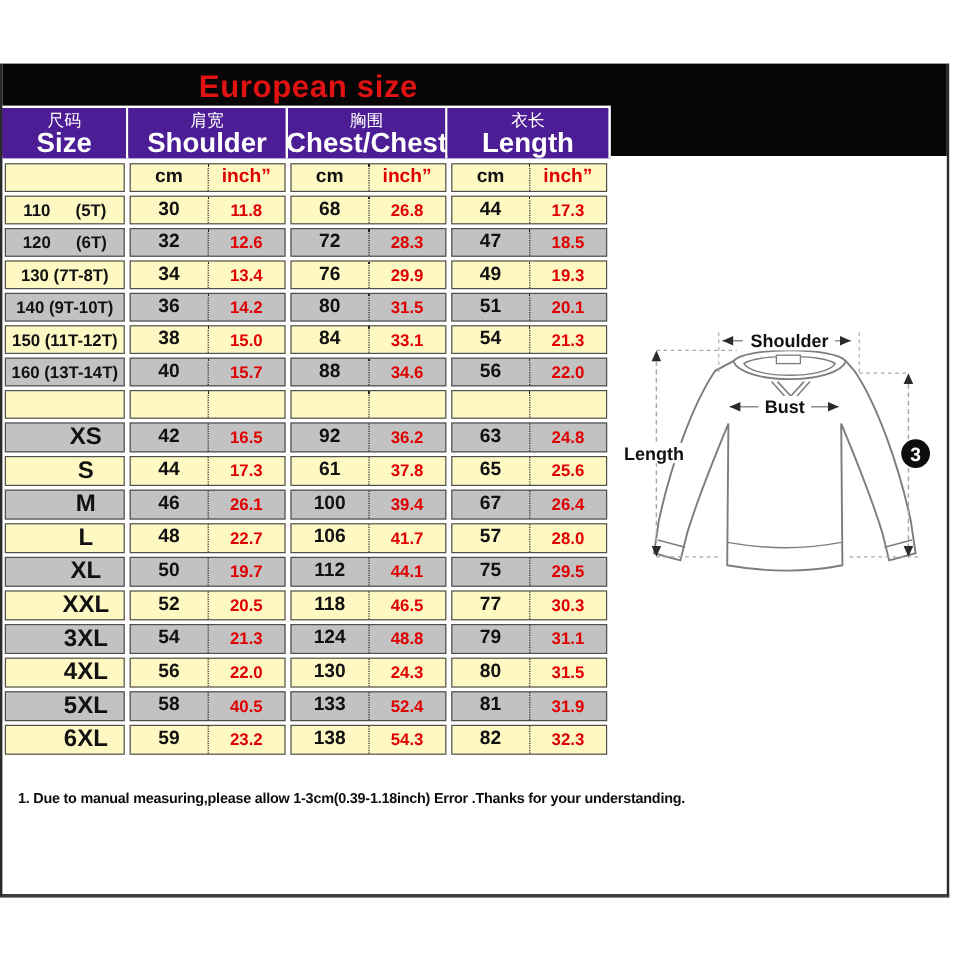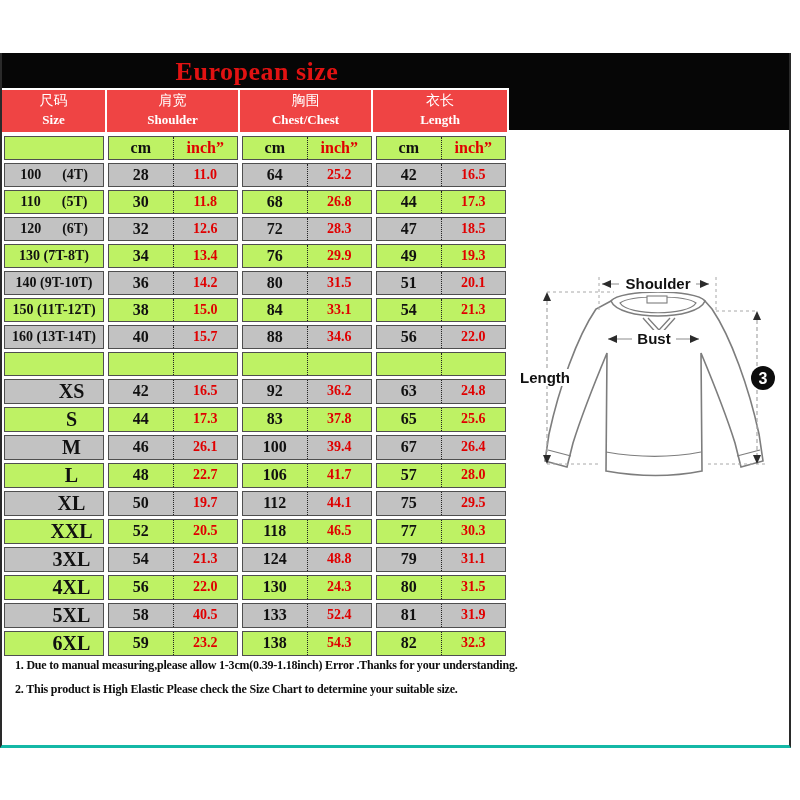--- a/index.html
+++ b/index.html
@@ -2,41 +2,41 @@
 <html><head>
 <meta charset="utf-8">
 <style>
   html,body{margin:0;padding:0;background:#fff;}
   .canvas{
     position:relative;width:800px;height:800px;background:#ffffff;
     font-family:"Liberation Sans","DejaVu Sans",sans-serif;overflow:hidden;
   }
   .panel{
     position:absolute;left:0;top:53px;width:791px;height:695px;box-sizing:border-box;
-    border-left:2px solid #2a2a2a;border-right:2px solid #2a2a2a;border-bottom:3px solid #14b8a6;font-family:Liberation Serif, serif;
+    border-left:2px solid #2a2a2a;border-right:2px solid #2a2a2a;border-bottom:3px solid #404040;
   }
   .band{position:absolute;left:0;top:0;width:100%;height:77px;background:#060606;}
   .chart-title{
     position:absolute;left:0;top:4px;width:510px;text-align:center;
     color:#e11212;font-size:26px;font-weight:bold;letter-spacing:0.5px;
   }
   .header-row{
     position:absolute;left:0;top:35px;width:507px;height:42px;
     border-top:2px solid #ffffff;display:grid;grid-template-columns:105px 133px 133px 136px;
   }
   .header-cell{
     border-right:2px solid #ffffff;color:#ffffff;display:flex;flex-direction:column;
-    align-items:center;justify-content:center;background:#ef4444;
+    align-items:center;justify-content:center;background:#4c1d95;
   }
   .header-cell .zh{font-size:14px;line-height:17px;}
-  .header-cell .en{font-size:13px;font-weight:bold;line-height:21px;}
+  .header-cell .en{font-size:23px;font-weight:bold;line-height:21px;}
   table.size-table{position:absolute;left:-2px;top:80px;border-collapse:separate;border-spacing:4px 3px;}
   .size-table td{border:1px solid #4f4f4f;height:24px;padding:0;box-sizing:border-box;vertical-align:middle;}
   tr.dark td{background:#c2c2c2;}
-  tr.light td{background:#bef264;}
+  tr.light td{background:#fef9c3;}
   td.c-size{width:100px;text-align:center;font-weight:bold;font-size:14px;color:#111;}
   td.c-size.adult{font-size:20px;padding-left:35px;}
   td.pair{width:130px;}
   .pairwrap{display:flex;height:100%;align-items:stretch;}
   .half{flex:1;text-align:center;line-height:22px;font-weight:bold;}
   .half.cmv{color:#111;font-size:16px;}
   .half.inv{color:#e00000;font-size:14px;}
   .sep{width:0;border-left:1px dotted #222;}
   tr.subhead .half.cmv{font-size:16px;}
   tr.subhead .half.inv{font-size:16px;}
@@ -96,248 +96,224 @@
             </div>
           </td>
           <td class="pair">
             <div class="pairwrap">
               <div class="half cmv">cm</div>
               <div class="sep"></div>
               <div class="half inv">inch”</div>
             </div>
           </td>
         </tr>
-      <tr class="dark">
-            <td class="c-size">100  (4T)</td>
-            <td class="pair">
-              <div class="pairwrap">
-                <div class="half cmv">28</div>
-                <div class="sep"></div>
-                <div class="half inv">11.0</div>
-              </div>
-            </td>
-            <td class="pair">
-              <div class="pairwrap">
-                <div class="half cmv">64</div>
-                <div class="sep"></div>
-                <div class="half inv">25.2</div>
-              </div>
-            </td>
+          <tr class="light">
+            <td class="c-size">110  (5T)</td>
+            <td class="pair">
+              <div class="pairwrap">
+                <div class="half cmv">30</div>
+                <div class="sep"></div>
+                <div class="half inv">11.8</div>
+              </div>
+            </td>
+            <td class="pair">
+              <div class="pairwrap">
+                <div class="half cmv">68</div>
+                <div class="sep"></div>
+                <div class="half inv">26.8</div>
+              </div>
+            </td>
+            <td class="pair">
+              <div class="pairwrap">
+                <div class="half cmv">44</div>
+                <div class="sep"></div>
+                <div class="half inv">17.3</div>
+              </div>
+            </td>
+          </tr>
+          <tr class="dark">
+            <td class="c-size">120  (6T)</td>
+            <td class="pair">
+              <div class="pairwrap">
+                <div class="half cmv">32</div>
+                <div class="sep"></div>
+                <div class="half inv">12.6</div>
+              </div>
+            </td>
+            <td class="pair">
+              <div class="pairwrap">
+                <div class="half cmv">72</div>
+                <div class="sep"></div>
+                <div class="half inv">28.3</div>
+              </div>
+            </td>
+            <td class="pair">
+              <div class="pairwrap">
+                <div class="half cmv">47</div>
+                <div class="sep"></div>
+                <div class="half inv">18.5</div>
+              </div>
+            </td>
+          </tr>
+          <tr class="light">
+            <td class="c-size">130 (7T-8T)</td>
+            <td class="pair">
+              <div class="pairwrap">
+                <div class="half cmv">34</div>
+                <div class="sep"></div>
+                <div class="half inv">13.4</div>
+              </div>
+            </td>
+            <td class="pair">
+              <div class="pairwrap">
+                <div class="half cmv">76</div>
+                <div class="sep"></div>
+                <div class="half inv">29.9</div>
+              </div>
+            </td>
+            <td class="pair">
+              <div class="pairwrap">
+                <div class="half cmv">49</div>
+                <div class="sep"></div>
+                <div class="half inv">19.3</div>
+              </div>
+            </td>
+          </tr>
+          <tr class="dark">
+            <td class="c-size">140 (9T-10T)</td>
+            <td class="pair">
+              <div class="pairwrap">
+                <div class="half cmv">36</div>
+                <div class="sep"></div>
+                <div class="half inv">14.2</div>
+              </div>
+            </td>
+            <td class="pair">
+              <div class="pairwrap">
+                <div class="half cmv">80</div>
+                <div class="sep"></div>
+                <div class="half inv">31.5</div>
+              </div>
+            </td>
+            <td class="pair">
+              <div class="pairwrap">
+                <div class="half cmv">51</div>
+                <div class="sep"></div>
+                <div class="half inv">20.1</div>
+              </div>
+            </td>
+          </tr>
+          <tr class="light">
+            <td class="c-size">150 (11T-12T)</td>
+            <td class="pair">
+              <div class="pairwrap">
+                <div class="half cmv">38</div>
+                <div class="sep"></div>
+                <div class="half inv">15.0</div>
+              </div>
+            </td>
+            <td class="pair">
+              <div class="pairwrap">
+                <div class="half cmv">84</div>
+                <div class="sep"></div>
+                <div class="half inv">33.1</div>
+              </div>
+            </td>
+            <td class="pair">
+              <div class="pairwrap">
+                <div class="half cmv">54</div>
+                <div class="sep"></div>
+                <div class="half inv">21.3</div>
+              </div>
+            </td>
+          </tr>
+          <tr class="dark">
+            <td class="c-size">160 (13T-14T)</td>
+            <td class="pair">
+              <div class="pairwrap">
+                <div class="half cmv">40</div>
+                <div class="sep"></div>
+                <div class="half inv">15.7</div>
+              </div>
+            </td>
+            <td class="pair">
+              <div class="pairwrap">
+                <div class="half cmv">88</div>
+                <div class="sep"></div>
+                <div class="half inv">34.6</div>
+              </div>
+            </td>
+            <td class="pair">
+              <div class="pairwrap">
+                <div class="half cmv">56</div>
+                <div class="sep"></div>
+                <div class="half inv">22.0</div>
+              </div>
+            </td>
+          </tr>
+          <tr class="light">
+            <td class="c-size"></td>
+            <td class="pair">
+              <div class="pairwrap">
+                <div class="half cmv"></div>
+                <div class="sep"></div>
+                <div class="half inv"></div>
+              </div>
+            </td>
+            <td class="pair">
+              <div class="pairwrap">
+                <div class="half cmv"></div>
+                <div class="sep"></div>
+                <div class="half inv"></div>
+              </div>
+            </td>
+            <td class="pair">
+              <div class="pairwrap">
+                <div class="half cmv"></div>
+                <div class="sep"></div>
+                <div class="half inv"></div>
+              </div>
+            </td>
+          </tr>
+          <tr class="dark">
+            <td class="c-size adult">XS</td>
             <td class="pair">
               <div class="pairwrap">
                 <div class="half cmv">42</div>
                 <div class="sep"></div>
                 <div class="half inv">16.5</div>
               </div>
             </td>
-          </tr>
-          <tr class="light">
-            <td class="c-size">110  (5T)</td>
-            <td class="pair">
-              <div class="pairwrap">
-                <div class="half cmv">30</div>
-                <div class="sep"></div>
-                <div class="half inv">11.8</div>
-              </div>
-            </td>
-            <td class="pair">
-              <div class="pairwrap">
-                <div class="half cmv">68</div>
-                <div class="sep"></div>
-                <div class="half inv">26.8</div>
-              </div>
-            </td>
+            <td class="pair">
+              <div class="pairwrap">
+                <div class="half cmv">92</div>
+                <div class="sep"></div>
+                <div class="half inv">36.2</div>
+              </div>
+            </td>
+            <td class="pair">
+              <div class="pairwrap">
+                <div class="half cmv">63</div>
+                <div class="sep"></div>
+                <div class="half inv">24.8</div>
+              </div>
+            </td>
+          </tr>
+          <tr class="light">
+            <td class="c-size adult">S</td>
             <td class="pair">
               <div class="pairwrap">
                 <div class="half cmv">44</div>
                 <div class="sep"></div>
                 <div class="half inv">17.3</div>
               </div>
             </td>
-          </tr>
-          <tr class="dark">
-            <td class="c-size">120  (6T)</td>
-            <td class="pair">
-              <div class="pairwrap">
-                <div class="half cmv">32</div>
-                <div class="sep"></div>
-                <div class="half inv">12.6</div>
-              </div>
-            </td>
-            <td class="pair">
-              <div class="pairwrap">
-                <div class="half cmv">72</div>
-                <div class="sep"></div>
-                <div class="half inv">28.3</div>
-              </div>
-            </td>
-            <td class="pair">
-              <div class="pairwrap">
-                <div class="half cmv">47</div>
-                <div class="sep"></div>
-                <div class="half inv">18.5</div>
-              </div>
-            </td>
-          </tr>
-          <tr class="light">
-            <td class="c-size">130 (7T-8T)</td>
-            <td class="pair">
-              <div class="pairwrap">
-                <div class="half cmv">34</div>
-                <div class="sep"></div>
-                <div class="half inv">13.4</div>
-              </div>
-            </td>
-            <td class="pair">
-              <div class="pairwrap">
-                <div class="half cmv">76</div>
-                <div class="sep"></div>
-                <div class="half inv">29.9</div>
-              </div>
-            </td>
-            <td class="pair">
-              <div class="pairwrap">
-                <div class="half cmv">49</div>
-                <div class="sep"></div>
-                <div class="half inv">19.3</div>
-              </div>
-            </td>
-          </tr>
-          <tr class="dark">
-            <td class="c-size">140 (9T-10T)</td>
-            <td class="pair">
-              <div class="pairwrap">
-                <div class="half cmv">36</div>
-                <div class="sep"></div>
-                <div class="half inv">14.2</div>
-              </div>
-            </td>
-            <td class="pair">
-              <div class="pairwrap">
-                <div class="half cmv">80</div>
-                <div class="sep"></div>
-                <div class="half inv">31.5</div>
-              </div>
-            </td>
-            <td class="pair">
-              <div class="pairwrap">
-                <div class="half cmv">51</div>
-                <div class="sep"></div>
-                <div class="half inv">20.1</div>
-              </div>
-            </td>
-          </tr>
-          <tr class="light">
-            <td class="c-size">150 (11T-12T)</td>
-            <td class="pair">
-              <div class="pairwrap">
-                <div class="half cmv">38</div>
-                <div class="sep"></div>
-                <div class="half inv">15.0</div>
-              </div>
-            </td>
-            <td class="pair">
-              <div class="pairwrap">
-                <div class="half cmv">84</div>
-                <div class="sep"></div>
-                <div class="half inv">33.1</div>
-              </div>
-            </td>
-            <td class="pair">
-              <div class="pairwrap">
-                <div class="half cmv">54</div>
-                <div class="sep"></div>
-                <div class="half inv">21.3</div>
-              </div>
-            </td>
-          </tr>
-          <tr class="dark">
-            <td class="c-size">160 (13T-14T)</td>
-            <td class="pair">
-              <div class="pairwrap">
-                <div class="half cmv">40</div>
-                <div class="sep"></div>
-                <div class="half inv">15.7</div>
-              </div>
-            </td>
-            <td class="pair">
-              <div class="pairwrap">
-                <div class="half cmv">88</div>
-                <div class="sep"></div>
-                <div class="half inv">34.6</div>
-              </div>
-            </td>
-            <td class="pair">
-              <div class="pairwrap">
-                <div class="half cmv">56</div>
-                <div class="sep"></div>
-                <div class="half inv">22.0</div>
-              </div>
-            </td>
-          </tr>
-          <tr class="light">
-            <td class="c-size"></td>
-            <td class="pair">
-              <div class="pairwrap">
-                <div class="half cmv"></div>
-                <div class="sep"></div>
-                <div class="half inv"></div>
-              </div>
-            </td>
-            <td class="pair">
-              <div class="pairwrap">
-                <div class="half cmv"></div>
-                <div class="sep"></div>
-                <div class="half inv"></div>
-              </div>
-            </td>
-            <td class="pair">
-              <div class="pairwrap">
-                <div class="half cmv"></div>
-                <div class="sep"></div>
-                <div class="half inv"></div>
-              </div>
-            </td>
-          </tr>
-          <tr class="dark">
-            <td class="c-size adult">XS</td>
-            <td class="pair">
-              <div class="pairwrap">
-                <div class="half cmv">42</div>
-                <div class="sep"></div>
-                <div class="half inv">16.5</div>
-              </div>
-            </td>
-            <td class="pair">
-              <div class="pairwrap">
-                <div class="half cmv">92</div>
-                <div class="sep"></div>
-                <div class="half inv">36.2</div>
-              </div>
-            </td>
-            <td class="pair">
-              <div class="pairwrap">
-                <div class="half cmv">63</div>
-                <div class="sep"></div>
-                <div class="half inv">24.8</div>
-              </div>
-            </td>
-          </tr>
-          <tr class="light">
-            <td class="c-size adult">S</td>
-            <td class="pair">
-              <div class="pairwrap">
-                <div class="half cmv">44</div>
-                <div class="sep"></div>
-                <div class="half inv">17.3</div>
-              </div>
-            </td>
-            <td class="pair">
-              <div class="pairwrap">
-                <div class="half cmv">83</div>
+            <td class="pair">
+              <div class="pairwrap">
+                <div class="half cmv">61</div>
                 <div class="sep"></div>
                 <div class="half inv">37.8</div>
               </div>
             </td>
             <td class="pair">
               <div class="pairwrap">
                 <div class="half cmv">65</div>
                 <div class="sep"></div>
                 <div class="half inv">25.6</div>
               </div>
@@ -533,21 +509,20 @@
                 <div class="sep"></div>
                 <div class="half inv">32.3</div>
               </div>
             </td>
           </tr>
         </tbody>
     </table>
 
     <div class="notes">
       <div>1. Due to manual measuring,please allow 1-3cm(0.39-1.18inch) Error .Thanks for your understanding.</div>
-      <div>2. This product is High Elastic Please check the Size Chart to determine your suitable size.</div>
     </div>
 
   </div>
 
   <svg class="diagram" width="282" height="255" viewBox="518 243 282 255">
 
     <path d="M611,301 L596,309 C577,337 559,388 549,434 L545,461 L567,467 L573,443
          C583,411 597,377 607,353 L606,471 C640,477 672,477 702,471 L701,353
          C711,377 725,411 735,443 L741,467 L763,461 L759,434
          C749,388 731,337 712,309 L705,301 C690,290 626,290 611,301 Z" fill="#ffffff" stroke="#7d7d7d" stroke-width="1.6"></path>

